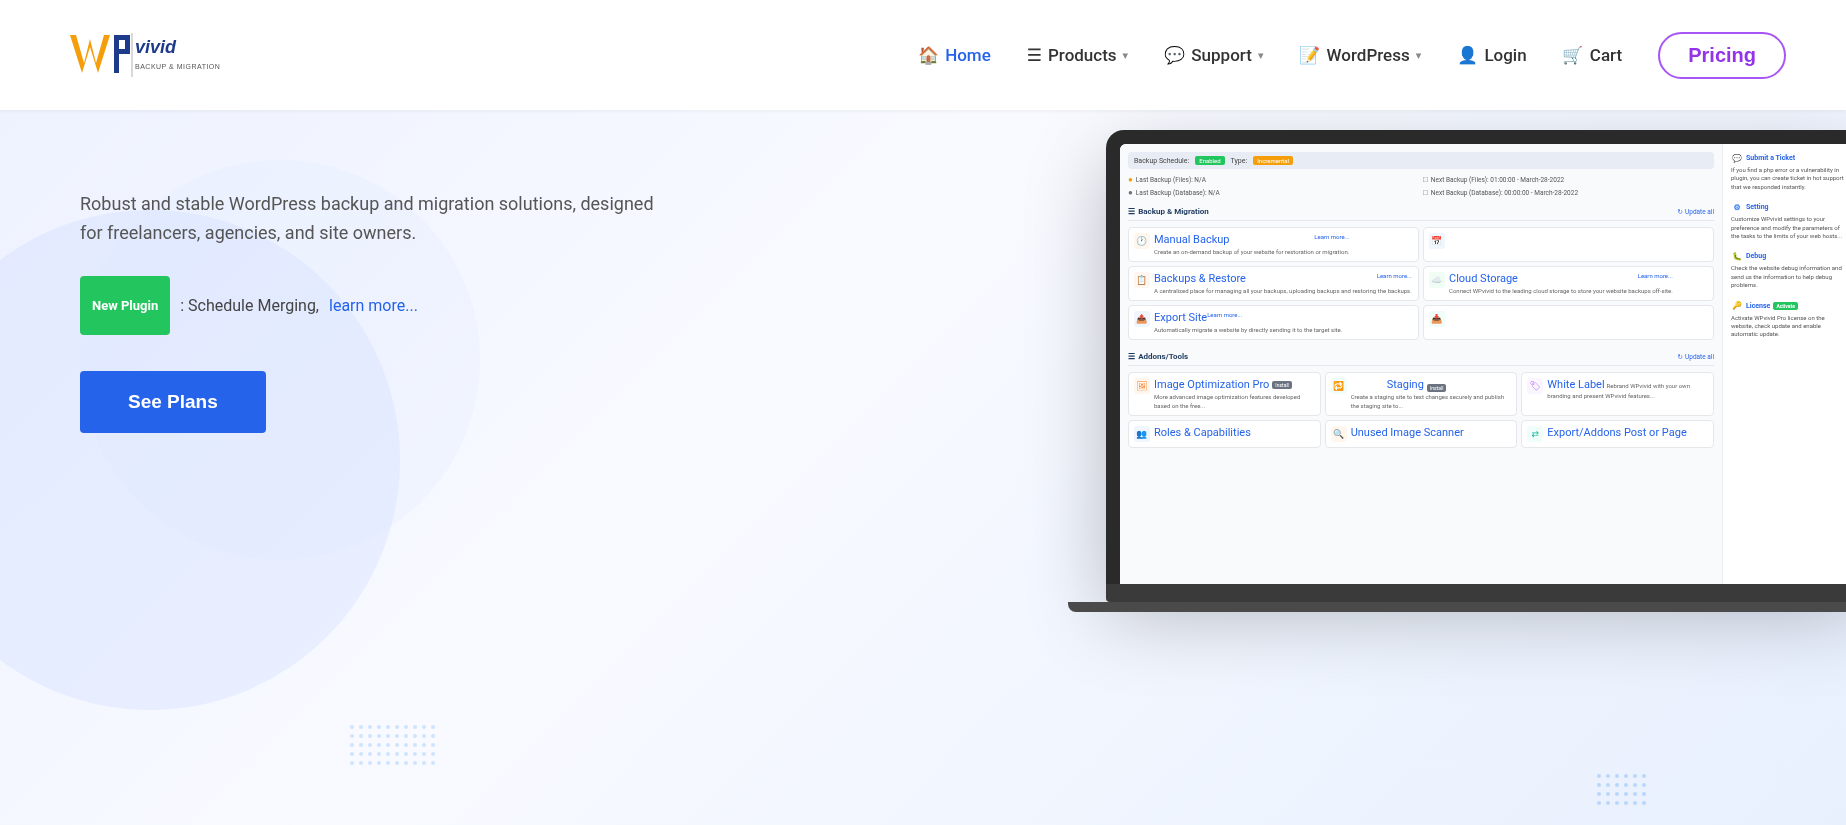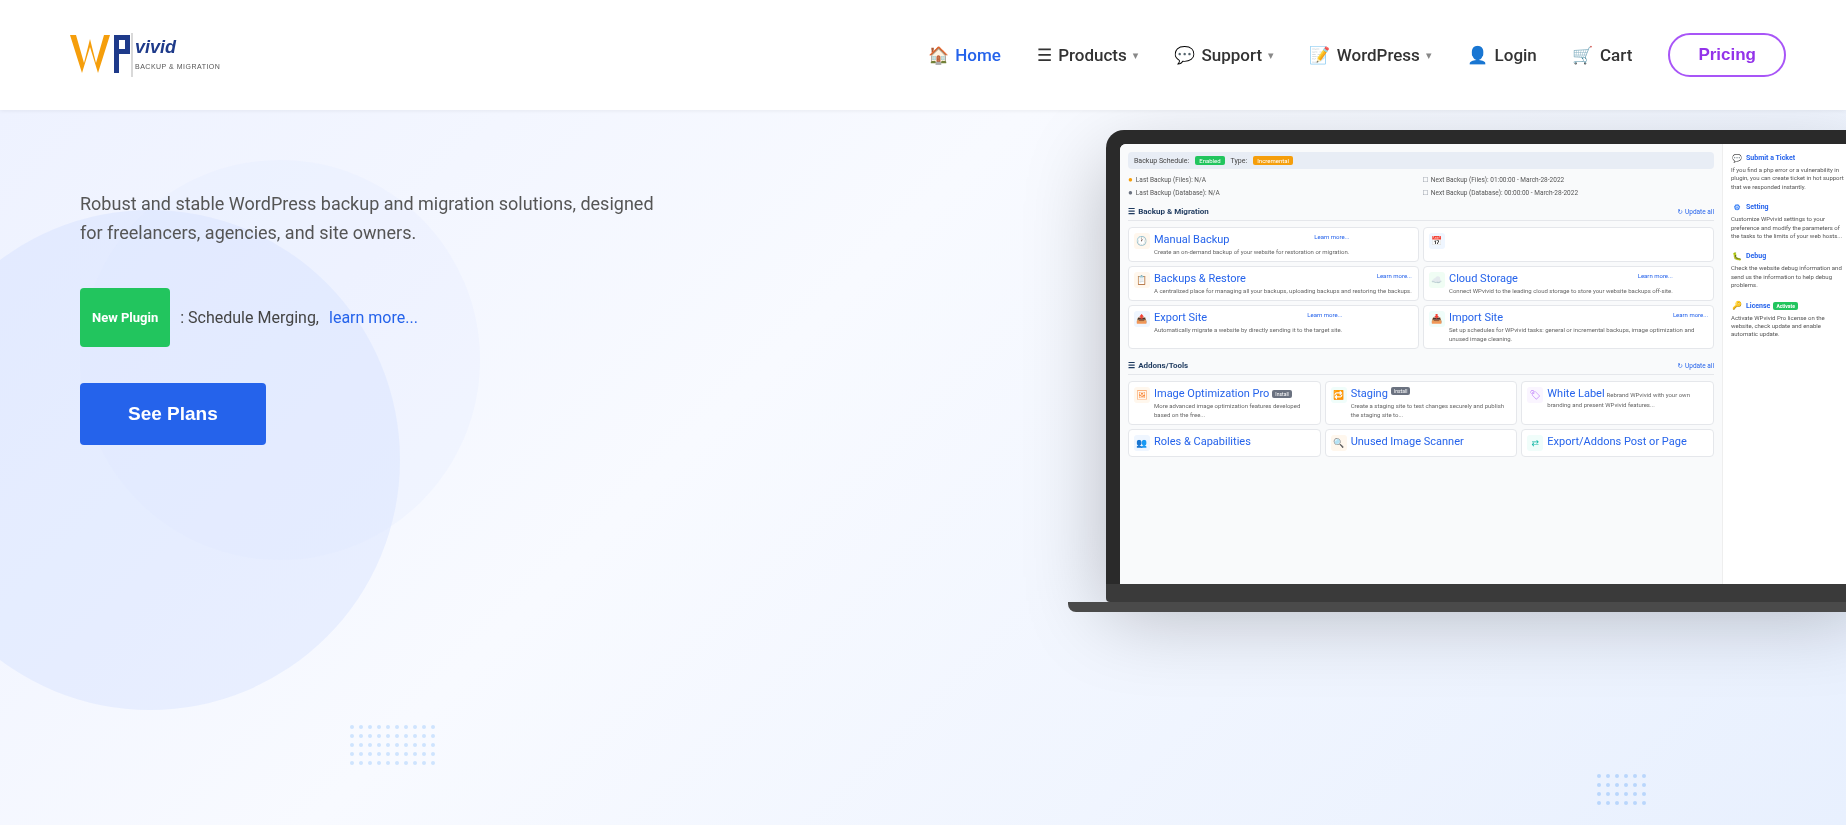--- a/index.html
+++ b/index.html
@@ -59,21 +59,21 @@
     }
 
     .nav-item.login, .nav-item.cart {
       color: #333;
     }
 
     .pricing-btn {
       border: 2px solid #a855f7;
       border-radius: 50px;
       padding: 10px 28px;
-      font-size: 17px;
+      font-size: 20px;
       font-weight: 600;
       color: #9333ea;
       background: #fff;
       cursor: pointer;
     }
 
     
     .hero {
       background: linear-gradient(135deg, #eef2ff 0%, #f8faff 40%, #e8f0fe 100%);
       min-height: 715px;
@@ -113,21 +113,21 @@
       font-weight: 800;
       color: #0f1f4b;
       line-height: 1.15;
       margin-bottom: 28px;
     }
 
     .hero-description {
       font-size: 18px;
       color: #555;
       line-height: 1.6;
-      margin-bottom: 40px;
+      margin-bottom: 28px;
       max-width: 620px;
     }
 
     .hero-new-plugin {
       display: flex;
       align-items: center;
       gap: 10px;
       margin-bottom: 36px;
       font-size: 16px;
       color: #444;
@@ -665,37 +665,30 @@
                     <span class="card-title">Cloud Storage</span>
                     <span class="card-link">Learn more...</span>
                   </div>
                   <span class="card-desc">Connect WPvivid to the leading cloud storage to store your website backups off-site.</span>
                 </div>
               </div>
 
               <div class="dash-card">
                 <div class="card-icon blue">📤</div>
                 <div class="card-content">
-                  <div style="display:flex;justify-content:space-between;">
+                  <div style="display:flex;">
                     <span class="card-title">Export Site</span>
                     <span class="card-link">Learn more...</span>
                   </div>
                   <span class="card-desc">Automatically migrate a website by directly sending it to the target site.</span>
                 </div>
               </div>
 
               <div class="dash-card">
                 <div class="card-icon teal">📥</div>
-                <div class="card-content">
-                  <div style="display:flex;justify-content:space-between;">
-                    <span class="card-title">Import Site</span>
-                    <span class="card-link">Learn more...</span>
-                  </div>
-                  <span class="card-desc">Set up schedules for WPvivid tasks: general or incremental backups, image optimization and unused image cleaning.</span>
-                </div>
               </div>
             </div>
 
             <div class="section-header">
               <span class="section-title">
                 <span>☰</span>
                 <span>Addons/Tools</span>
               </span>
               <span class="update-link">
                 <span>↻</span>
@@ -710,21 +703,21 @@
                   <div style="display:flex;align-items:center;gap:3px;">
                     <span class="card-title">Image Optimization Pro</span>
                     <span style="background:#6b7280;color:#fff;font-size:5px;padding:1px 3px;border-radius:2px;">Install</span>
                   </div>
                   <span class="card-desc">More advanced image optimization features developed based on the free...</span>
                 </div>
               </div>
               <div class="dash-card">
                 <div class="card-icon teal">🔁</div>
                 <div class="card-content">
-                  <div style="display:flex;align-items:flex-start;gap:3px;">
+                  <div style="display:flex;align-items:flex-end;gap:3px;margin-left:36px;">
                     <span class="card-title">Staging</span>
                     <span style="background:#6b7280;color:#fff;font-size:5px;padding:1px 3px;border-radius:2px;">Install</span>
                   </div>
                   <span class="card-desc">Create a staging site to test changes securely and publish the staging site to...</span>
                 </div>
               </div>
               <div class="dash-card">
                 <div class="card-icon purple">🏷</div>
                 <div class="card-content">
                   <span class="card-title">White Label</span>

